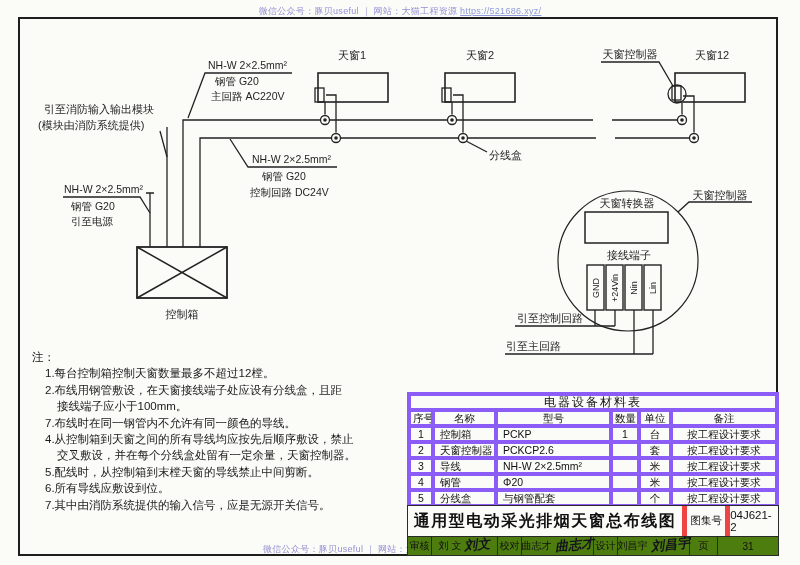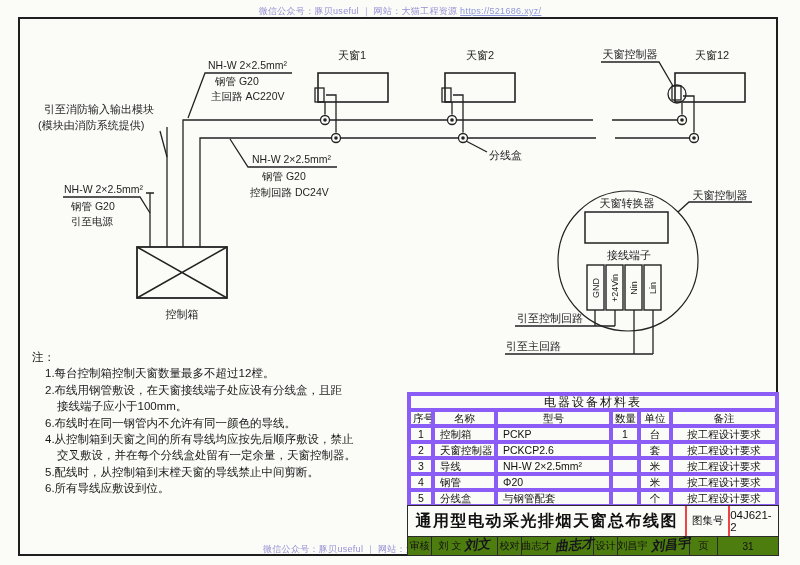--- a/index.html
+++ b/index.html
@@ -22,21 +22,21 @@
   .notes { position:absolute; left:32px; top:349px; width:385px; font-size:11.5px; line-height:16.4px; color:#1a1a1a; }
   .note-line { padding-left:13px; }
   .note-cont { padding-left:25px; }
 
   .mat-table { position:absolute; left:407px; top:392px; width:372px; border-collapse:collapse; table-layout:fixed; background:#fbfbf8; }
   .mat-table td, .mat-table th { border:4px solid #8b5cf6; font-size:10.5px; font-weight:normal; color:#111; text-align:center; padding:0 2px; height:16px; line-height:12px; overflow:hidden; white-space:nowrap; }
   .mat-table .cap { font-size:12px; letter-spacing:2px; height:16px; }
   .mat-table td.l { text-align:left; padding-left:5px; }
 
   .title-row { position:absolute; left:407px; top:505px; width:372px; height:32px; display:flex; background:#fbfbf8; border:1px solid #2a2a2a; }
-  .title-row .cell { display:flex; align-items:center; justify-content:center; border-right:2px solid #ef4444; color:#111; }
+  .title-row .cell { display:flex; align-items:center; justify-content:center; border-right:5px solid #ef4444; color:#111; }
   .title-row .cell:last-child { border-right:none; }
   .tr-main { width:280px; font-size:16px; font-weight:bold; letter-spacing:1.5px; }
   .tr-lab { width:43px; font-size:10.5px; }
   .tr-no { width:48px; font-size:11.5px; }
 
   .sig-row { position:absolute; left:407px; top:537px; width:372px; height:19px; display:flex; background:#4d7c0f; border:1px solid #2a2a2a; border-top:none; font-size:10px; color:#111; z-index:3; }
   .sig-row .cell { display:flex; align-items:center; justify-content:center; border-right:1px solid #2a2a2a; overflow:visible; white-space:nowrap; }
   .sig-row .cell:last-child { border-right:none; }
   .sc0 { width:24px; } .sc1 { width:66px; } .sc2 { width:24px; } .sc3 { width:72px; }
   .sc4 { width:24px; } .sc5 { width:72px; } .sc6 { width:28px; } .sc7 { width:60px; }
@@ -154,25 +154,26 @@
     <text transform="translate(656,288) rotate(-90)" text-anchor="middle" class="term">Lin</text>
     <text x="517" y="322">引至控制回路</text>
     <text x="506" y="350">引至主回路</text>
   </svg>
 
   <div class="notes">
     <div>注：</div>
     <div class="note-line">1.每台控制箱控制天窗数量最多不超过12樘。</div>
     <div class="note-line">2.布线用钢管敷设，在天窗接线端子处应设有分线盒，且距</div>
     <div class="note-cont">接线端子应小于100mm。</div>
-    <div class="note-line">6.布线时在同一钢管内不允许有同一颜色的导线。</div>
+    <div class="note-line">7.布线时在同一钢管内不允许有同一颜色的导线。</div>
     <div class="note-line">4.从控制箱到天窗之间的所有导线均应按先后顺序敷设，禁止</div>
     <div class="note-cont">交叉敷设，并在每个分线盒处留有一定余量，天窗控制器。</div>
     <div class="note-line">5.配线时，从控制箱到末樘天窗的导线禁止中间剪断。</div>
     <div class="note-line">6.所有导线应敷设到位。</div>
+    <div class="note-line">7.其中由消防系统提供的输入信号，应是无源开关信号。</div>
   </div>
 
   <table class="mat-table">
     <colgroup>
         <col style="width:24px">
         <col style="width:63px">
         <col style="width:115px">
         <col style="width:28px">
         <col style="width:32px">
         <col>

